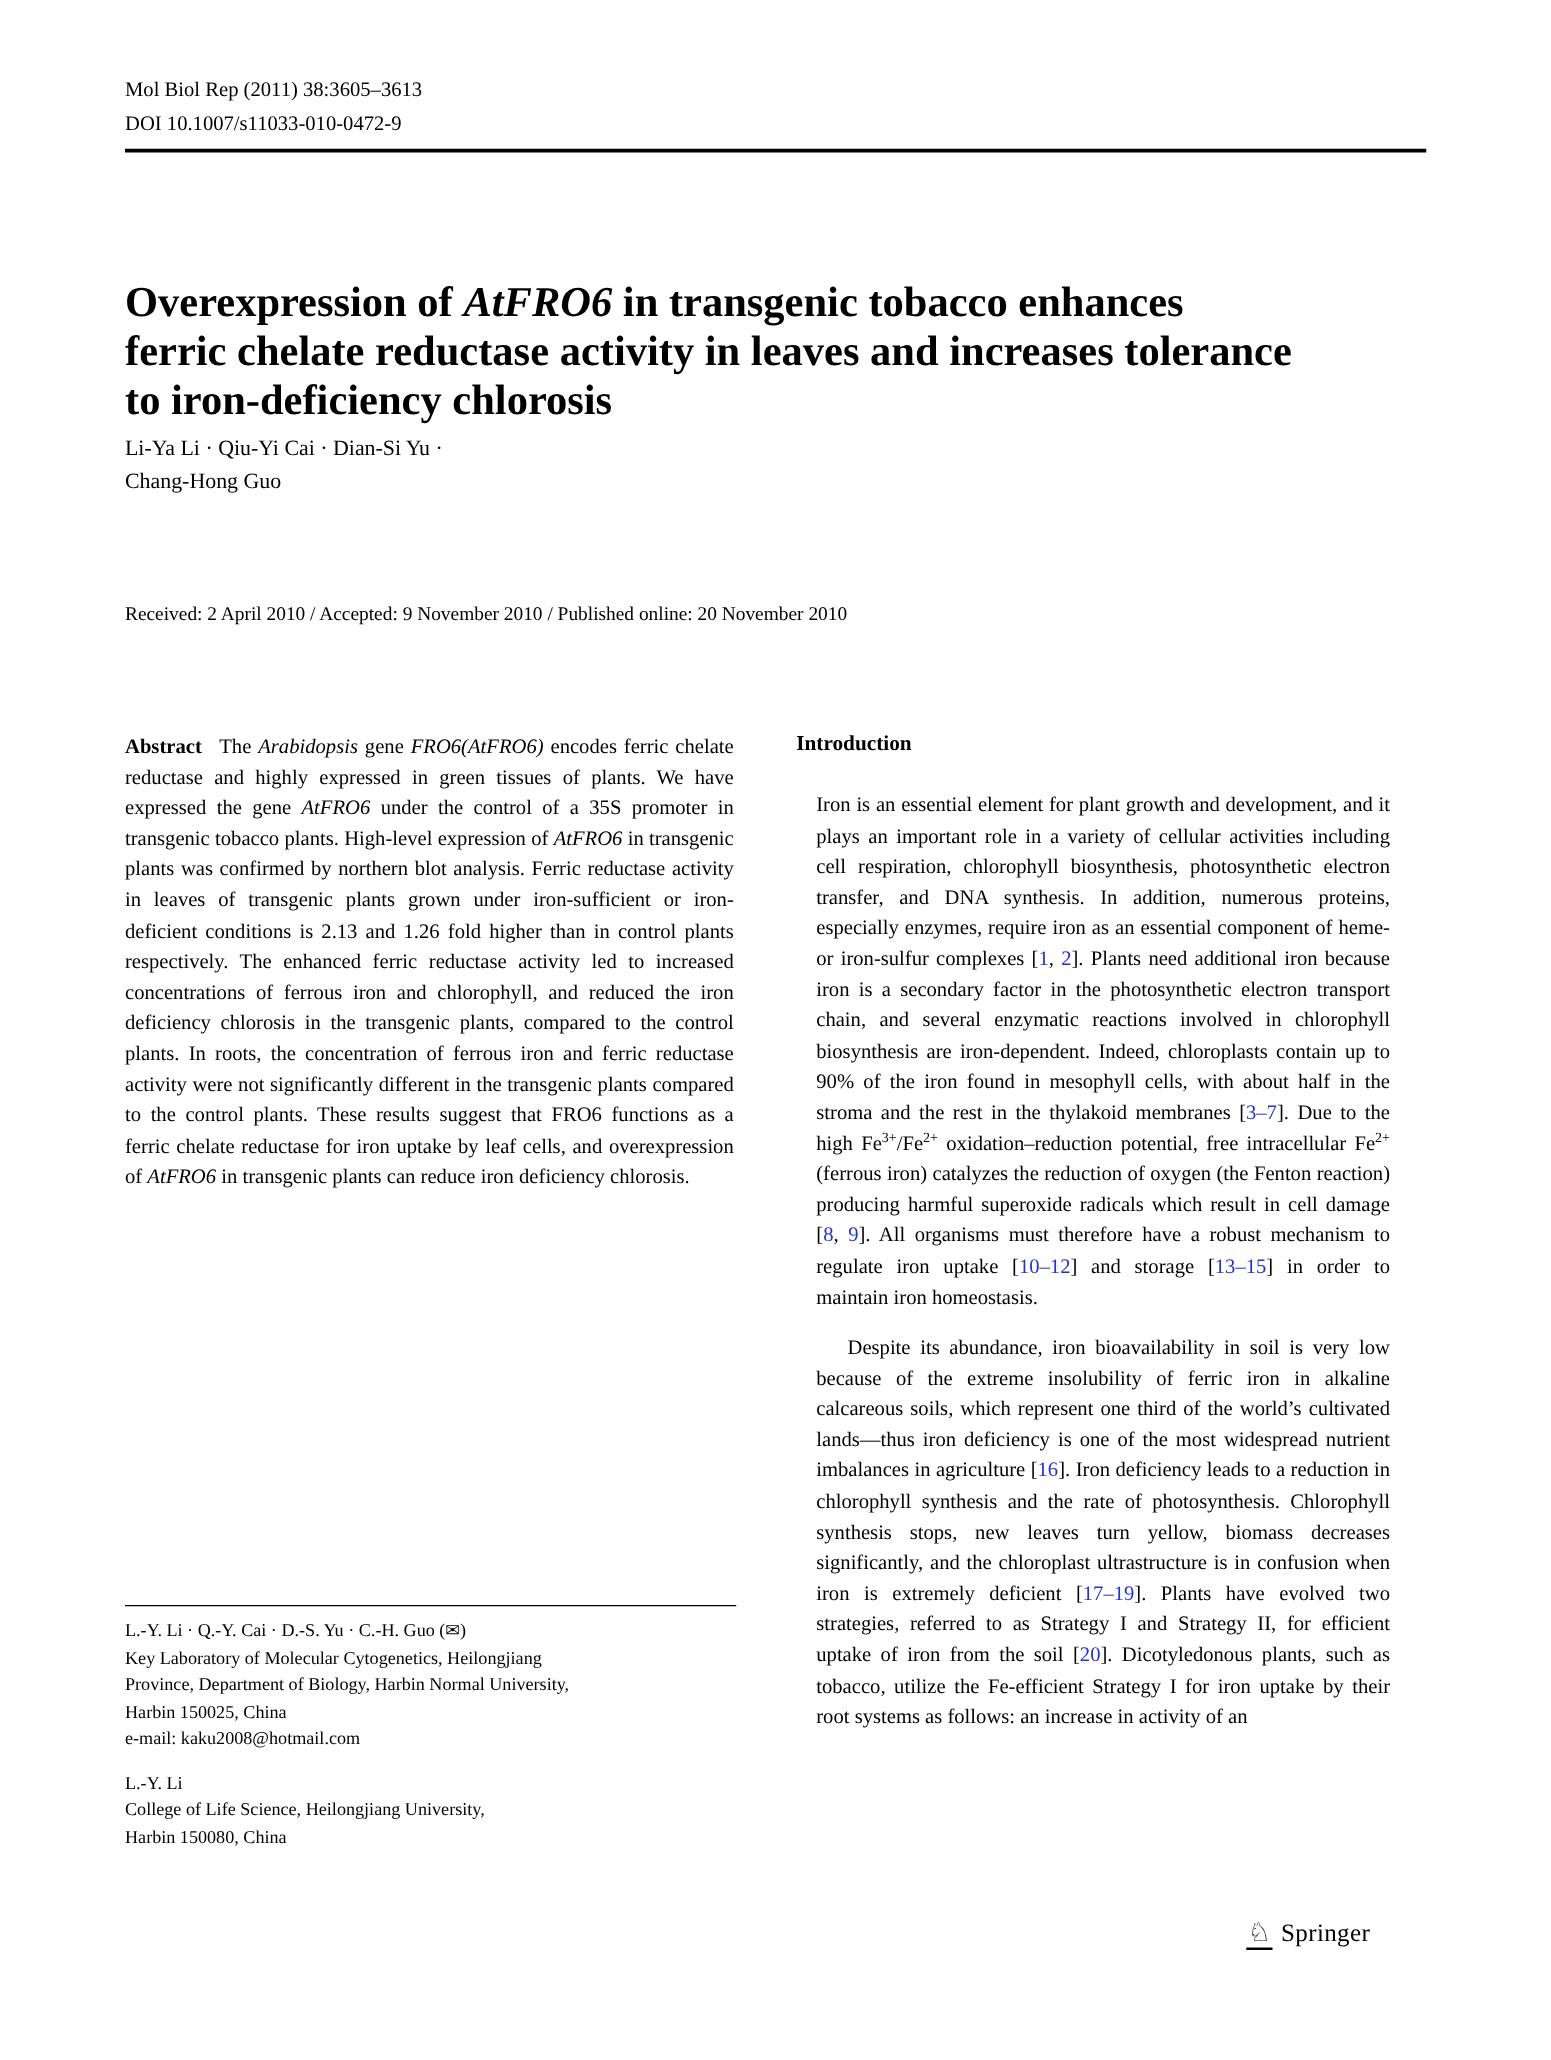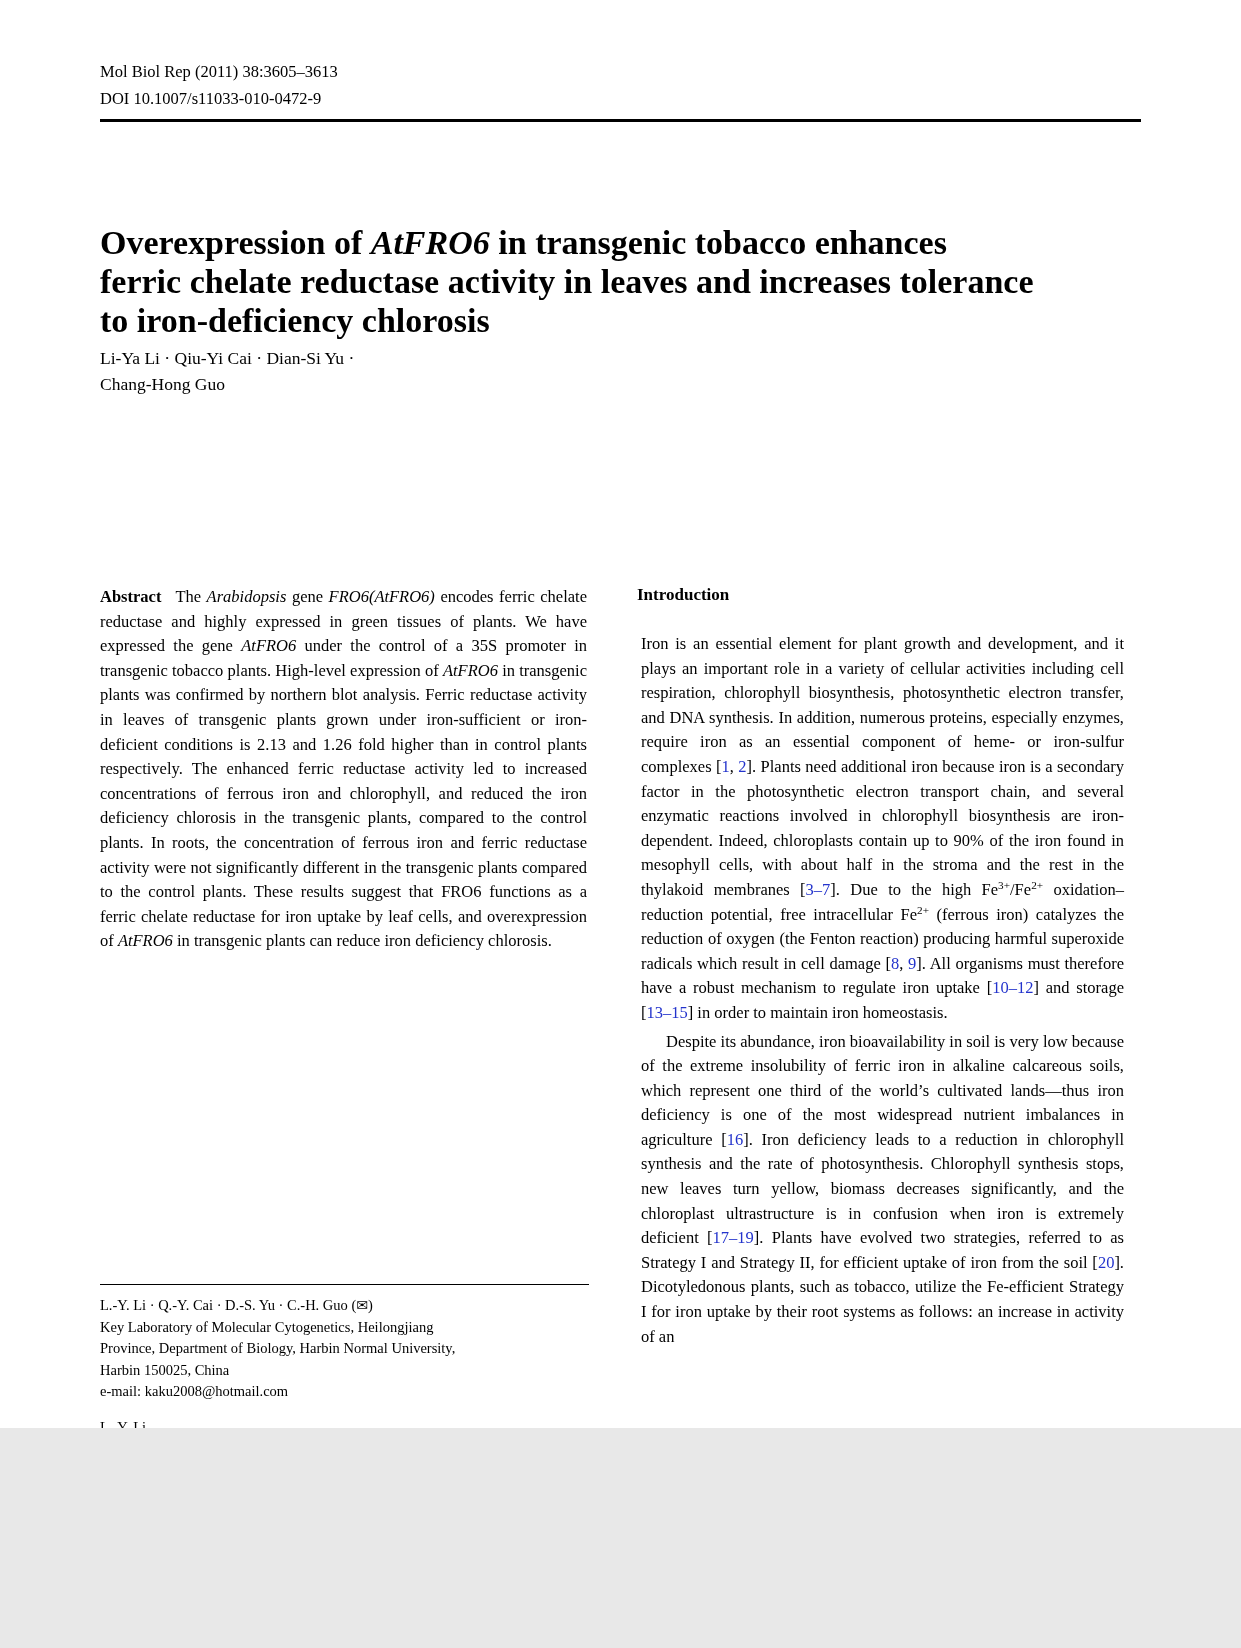--- a/index.html
+++ b/index.html
@@ -1,35 +1,35 @@
 <!DOCTYPE html>
 <html><head>
 <meta charset="utf-8">
 <style>
   html,body { margin:0; padding:0; background:#e8e8e8; }
   .page {
-    position:relative; width:1241px; height:1428px; background:#ffffff;
+    position:relative; width:1241px; height:1648px; background:#ffffff;
     font-family:"Liberation Serif", "DejaVu Serif", serif; color:#000;
     margin:0 auto; overflow:hidden;
   }
   .hdr { position:absolute; left:100px; top:58px; font-size:16.5px; line-height:27px; }
   .hdr-rule { position:absolute; left:100px; top:119px; width:1041px; height:3px; background:#000; }
   .title { position:absolute; left:100px; top:200px; font-size:34px; font-weight:bold; line-height:39px; }
   .title i { font-style:italic; }
   .authors { position:absolute; left:100px; top:345px; font-size:17.5px; font-weight:normal; line-height:26px; }
   .dates { position:absolute; left:100px; top:480px; font-size:15.5px; line-height:23.5px; }
   .col { position:absolute; top:585px; }
   .col-left  { left:100px; width:487px; }
   .col-right { left:637px; width:491px; }
   .body-text { font-size:16.5px; line-height:24.6px; text-align:justify; }
   .body-text sup { font-size:68%; line-height:0; vertical-align:super; }
   .run-head { font-weight:bold; margin-right:14px; }
   .kw-block { margin-top:26px; }
   .sec-head { font-size:17px; font-weight:bold; margin:0 0 27px 0; }
-  .para { margin:4px; }
+  .para { margin:16px; }
   .para-indent { text-indent:25px; }
   .footnote { position:absolute; left:100px; top:1284px; width:489px; font-size:14.5px; line-height:21.5px; }
   .fn-rule { width:489px; height:1px; background:#000; margin-bottom:10px; }
   .fn-block { margin-bottom:14px; }
   .env { font-family:"DejaVu Sans", sans-serif; font-size:14px; }
   .springer { position:absolute; left:997px; top:1536px; display:flex; align-items:flex-start; gap:7px; }
   .horse { font-family:"DejaVu Sans", sans-serif; font-size:21px; line-height:1;
            border-bottom:2px solid #000; padding:0 1px 1px 1px; }
   .sp-word { font-size:20px; letter-spacing:0.3px; }
 </style>
@@ -42,20 +42,21 @@
     <div>Mol Biol Rep (2011) 38:3605–3613</div>
     <div>DOI 10.1007/s11033-010-0472-9</div>
   </div>
   <div class="hdr-rule"></div>
 
   <h1 class="title"><span>Overexpression of </span><i>AtFRO6</i><span> in transgenic tobacco enhances</span><br><span>ferric chelate reductase activity in leaves and increases tolerance</span><br><span>to iron-deficiency chlorosis</span></h1>
 
   <div class="authors"><span>Li-Ya Li · Qiu-Yi Cai · Dian-Si Yu ·</span><br><span>Chang-Hong Guo</span></div>
 
   <div class="dates">
+    <div>Received: 2 April 2010 / Accepted: 9 November 2010 / Published online: 20 November 2010</div>
   </div>
 
   <div class="col col-left">
     <div class="body-text">
       <span class="run-head">Abstract</span><span><span>The </span><i>Arabidopsis</i><span> gene </span><i>FRO6(AtFRO6)</i><span> encodes ferric chelate reductase and highly expressed in green tissues of plants. We have expressed the gene </span><i>AtFRO6</i><span> under the control of a 35S promoter in transgenic tobacco plants. High-level expression of </span><i>AtFRO6</i><span> in transgenic plants was confirmed by northern blot analysis. Ferric reductase activity in leaves of transgenic plants grown under iron-sufficient or iron-deficient conditions is 2.13 and 1.26 fold higher than in control plants respectively. The enhanced ferric reductase activity led to increased concentrations of ferrous iron and chlorophyll, and reduced the iron deficiency chlorosis in the transgenic plants, compared to the control plants. In roots, the concentration of ferrous iron and ferric reductase activity were not significantly different in the transgenic plants compared to the control plants. These results suggest that FRO6 functions as a ferric chelate reductase for iron uptake by leaf cells, and overexpression of </span><i>AtFRO6</i><span> in transgenic plants can reduce iron deficiency chlorosis.</span></span>
     </div>
   </div>
 
   <div class="col col-right">
     <h2 class="sec-head">Introduction</h2>

